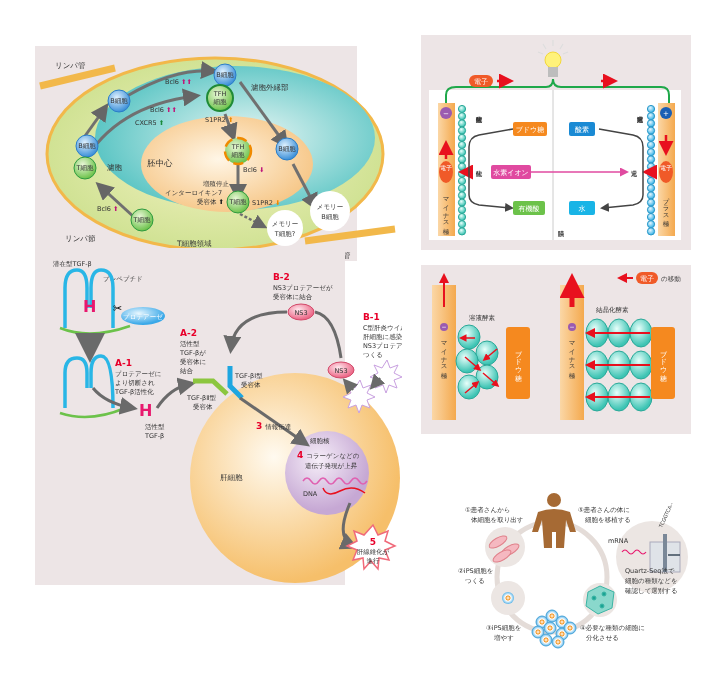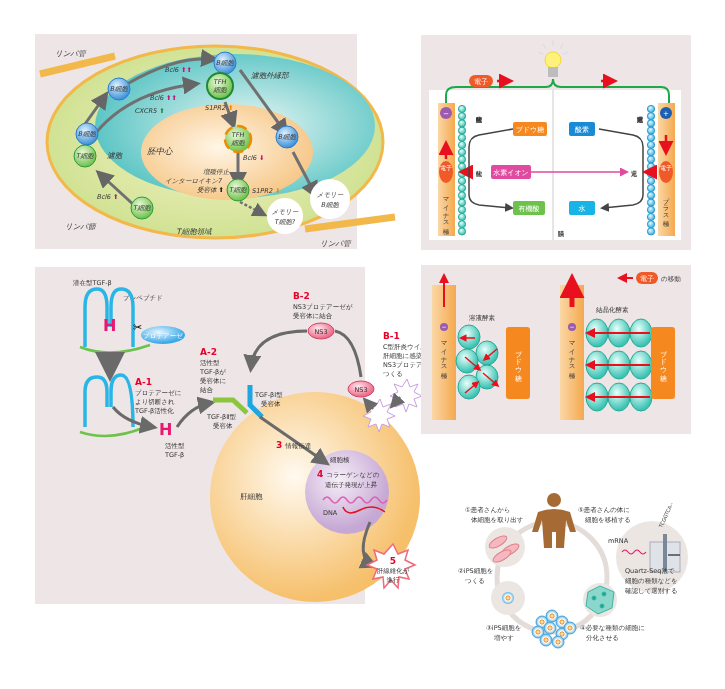--- a/index.html
+++ b/index.html
@@ -7,21 +7,21 @@
   .panel{position:absolute;background:#ede5e6;}
   svg text{font-family:"DejaVu Sans",sans-serif;}
   .t{font-size:7.5px;fill:#333;}
   .ts{font-size:6.5px;fill:#333;}
   .tw{font-size:7px;fill:#fff;}
   .tred{font-size:9px;fill:#e8002a;font-weight:bold;}
 </style>
 </head>
 <body>
 
-<div class="panel" style="left:35px;top:34px;width:322px;height:215px;font-style:italic;">
+<div class="panel" style="left:35px;top:46px;width:322px;height:215px;">
 <svg width="367" height="215" viewBox="0 0 367 215">
   <defs>
     <radialGradient id="gcOuter" cx="50%" cy="50%" r="60%">
           <stop offset="0" stop-color="#f4f2c4"></stop>
           <stop offset="1" stop-color="#c9df8a"></stop>
         </radialGradient>
     <radialGradient id="gcFol" cx="55%" cy="50%" r="60%">
           <stop offset="0" stop-color="#e8f6f4"></stop>
           <stop offset="1" stop-color="#4fc1c0"></stop>
         </radialGradient>
@@ -270,21 +270,21 @@
         <rect x="92" y="166" width="32" height="14" rx="2" fill="#6cc24a"></rect>
         <text class="tw" x="108" y="176" text-anchor="middle">有機酸</text>
       </g>
   <g>
         <rect x="148" y="166" width="26" height="14" rx="2" fill="#19b4e6"></rect>
         <text class="tw" x="161" y="176" text-anchor="middle">水</text>
       </g>
 </svg>
 </div>
 
-<div class="panel" style="left:35px;top:267px;width:310px;height:337px;padding-left:20px;">
+<div class="panel" style="left:35px;top:248px;width:310px;height:337px;">
 <svg width="367" height="337" viewBox="0 0 367 337">
   <defs>
     <radialGradient id="hep" cx="40%" cy="40%" r="60%">
           <stop offset="0" stop-color="#fffaf0"></stop>
           <stop offset="1" stop-color="#f6bf6a"></stop>
         </radialGradient>
     <radialGradient id="nuc" cx="40%" cy="35%" r="60%">
           <stop offset="0" stop-color="#f6eef8"></stop>
           <stop offset="1" stop-color="#c6a8d4"></stop>
         </radialGradient>

